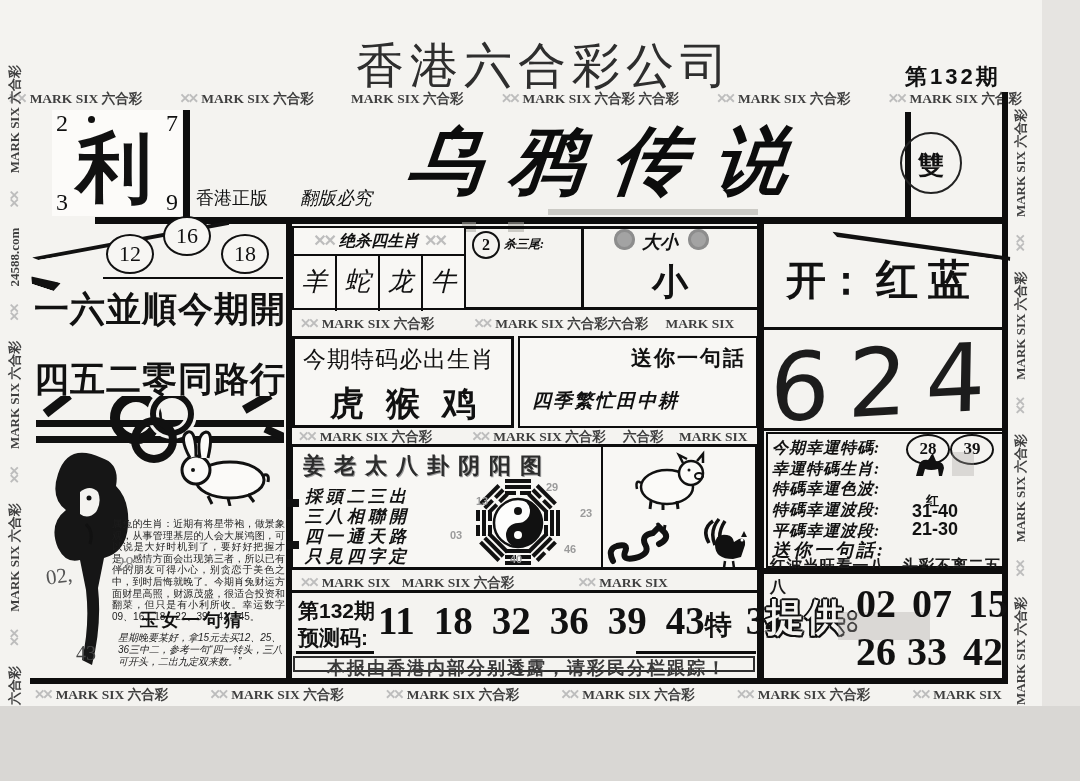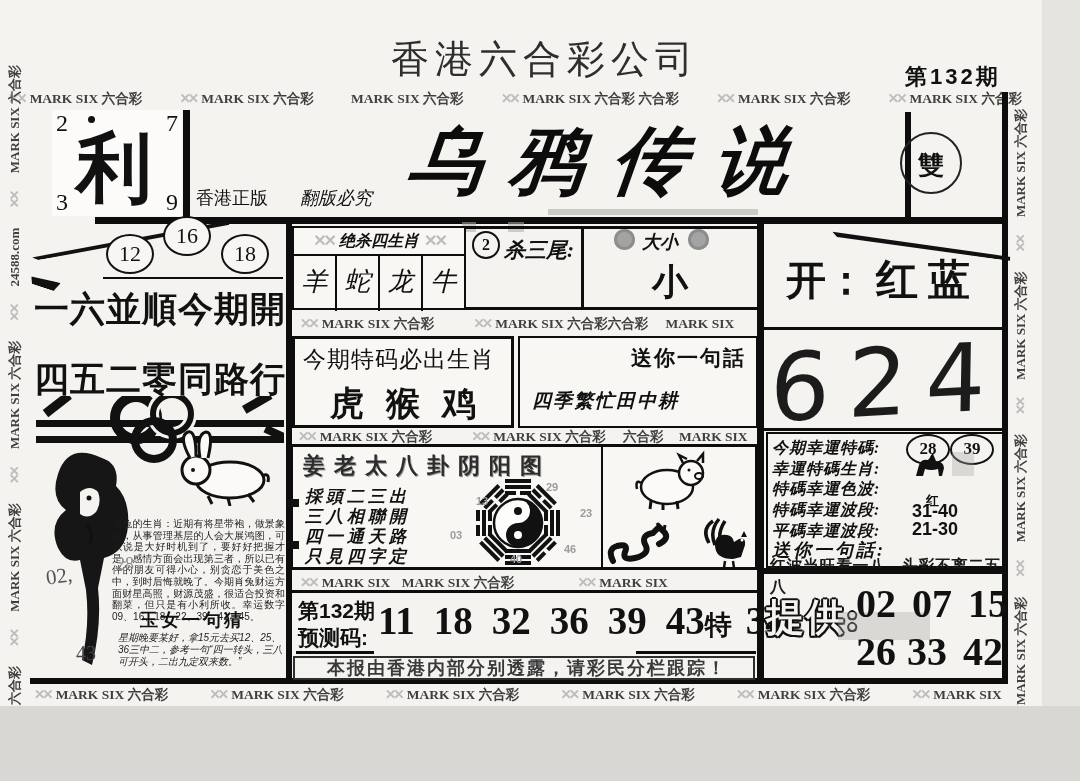--- a/index.html
+++ b/index.html
@@ -19,21 +19,21 @@
   .smudge{position:absolute;background:#a9a7a3;opacity:.55;}
   .outline-txt{color:#f4f3f0;font-weight:bold;
     text-shadow:2px 0 #111,-2px 0 #111,0 2px #111,0 -2px #111,1.5px 1.5px #111,-1.5px -1.5px #111,1.5px -1.5px #111,-1.5px 1.5px #111;}
   .lucky-row{position:absolute;left:772px;font-weight:bold;font-style:italic;font-size:16px;letter-spacing:1px;}
 </style>
 </head>
 <body>
 
 <div id="page">
 
-  <div class="abs" style="left:345px;top:34px;width:400px;text-align:center;font-size:38px;letter-spacing:6px;color:#2e2e2e;">香港六合彩公司</div>
+  <div class="abs" style="left:345px;top:34px;width:400px;text-align:center;font-size:48px;letter-spacing:6px;color:#2e2e2e;">香港六合彩公司</div>
   <div class="abs sans" style="left:905px;top:62px;font-size:22px;font-weight:bold;letter-spacing:3px;">第132期</div>
 
   <div class="wmrow" style="left:8px;top:90px;">
     <span class="wm" style="margin-right:34px;"><i class="dia">✕✕</i><b>MARK SIX 六合彩</b></span>
     <span class="wm" style="margin-right:34px;"><i class="dia">✕✕</i><b>MARK SIX 六合彩</b></span>
     <span class="wm" style="margin-right:34px;"><b>MARK SIX 六合彩</b></span>
     <span class="wm" style="margin-right:34px;"><i class="dia">✕✕</i><b>MARK SIX 六合彩</b> <b>六合彩</b></span>
     <span class="wm" style="margin-right:34px;"><i class="dia">✕✕</i><b>MARK SIX 六合彩</b></span>
     <span class="wm"><i class="dia">✕✕</i><b>MARK SIX 六合彩</b></span>
   </div>
@@ -152,21 +152,21 @@
       <div style="flex:1;border-right:2px solid #0d0d0d;text-align:center;font-size:26px;font-style:italic;line-height:52px;">龙</div>
       <div style="flex:1;text-align:center;font-size:26px;font-style:italic;line-height:52px;">牛</div>
     </div>
   </div>
   <div class="hline" style="left:466px;top:226px;width:292px;height:3px;"></div>
   <div class="hline" style="left:466px;top:307px;width:292px;height:3px;"></div>
 
   <div class="abs" style="left:472px;top:231px;width:24px;height:24px;border:2px solid #111;border-radius:50%;text-align:center;">
     <span style="font-size:16px;font-weight:bold;line-height:23px;">2</span>
   </div>
-  <div class="abs" style="left:504px;top:236px;font-size:21px;font-weight:bold;font-style:italic;text-align:center;">杀三尾:</div>
+  <div class="abs" style="left:504px;top:236px;font-size:12px;font-weight:bold;font-style:italic;text-align:center;">杀三尾:</div>
 
   <div class="vline" style="left:581px;top:229px;width:3px;height:78px;"></div>
 
   <div class="abs" style="left:614px;top:229px;width:21px;height:21px;border-radius:50%;background:#a3a3a3;box-shadow:inset 0 0 0 3px #8d8d8d;"></div>
   <div class="abs" style="left:642px;top:230px;font-size:18px;font-weight:bold;font-style:italic;">大小</div>
   <div class="abs" style="left:688px;top:229px;width:21px;height:21px;border-radius:50%;background:#a3a3a3;box-shadow:inset 0 0 0 3px #8d8d8d;"></div>
   <div class="abs" style="left:584px;top:258px;width:172px;text-align:center;font-size:36px;font-weight:bold;">小</div>
 
   <div class="wmrow" style="left:300px;top:315px;">
     <span class="wm" style="margin-right:36px;"><i class="dia">✕✕</i><b>MARK SIX 六合彩</b></span>
@@ -299,21 +299,21 @@
 
   <div class="hline" style="left:292px;top:590px;width:466px;height:3px;"></div>
   <div class="abs sans" style="left:298px;top:597px;font-size:21px;font-weight:bold;">第132期</div>
   <div class="abs sans" style="left:298px;top:624px;font-size:21px;font-weight:bold;">预测码:</div>
   <div class="abs" style="left:378px;top:598px;font-size:39px;font-weight:bold;white-space:nowrap;">
     <span style="margin-right:19px;">11</span><span style="margin-right:19px;">18</span><span style="margin-right:19px;">32</span><span style="margin-right:19px;">36</span><span style="margin-right:19px;">39</span><span>43</span><span style="font-size:27px;margin-right:14px;">特</span><span>34</span>
   </div>
   <div class="hline" style="left:296px;top:651px;width:78px;height:3px;"></div>
   <div class="hline" style="left:636px;top:651px;width:120px;height:3px;"></div>
 
-  <div class="abs" style="left:293px;top:656px;width:462px;height:24px;border:2px solid #2e2e2e;box-sizing:border-box;padding-left:6px;">
+  <div class="abs" style="left:293px;top:656px;width:462px;height:16px;border:2px solid #2e2e2e;box-sizing:border-box;padding-left:6px;">
     <div style="text-align:center;font-size:18px;line-height:20px;letter-spacing:2px;color:#3a3a3a;font-weight:bold;">本报由香港内部分别透露，请彩民分栏跟踪！</div>
   </div>
 
   <div class="abs" style="left:832px;top:230px;width:180px;height:9px;background:#111;transform:rotate(7deg);transform-origin:left center;clip-path:polygon(0 20%,100% 55%,100% 100%,3% 70%);"></div>
   <div class="abs" style="left:786px;top:252px;white-space:nowrap;">
     <span style="font-size:40px;font-weight:bold;">开：</span>
     <span style="font-size:42px;font-weight:bold;letter-spacing:10px;margin-left:6px;">红蓝</span>
   </div>
   <div class="hline" style="left:763px;top:327px;width:240px;height:3px;"></div>
 

